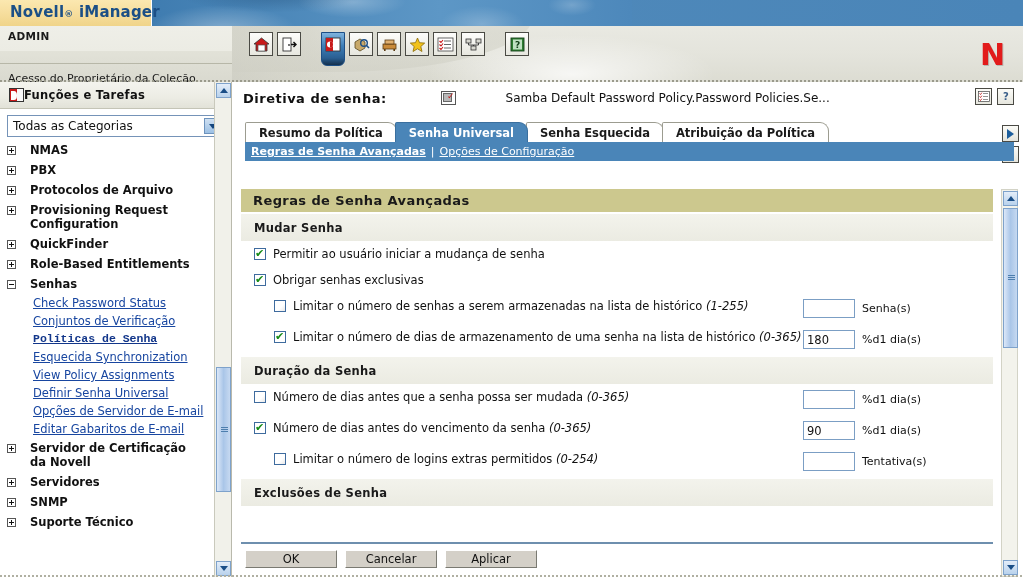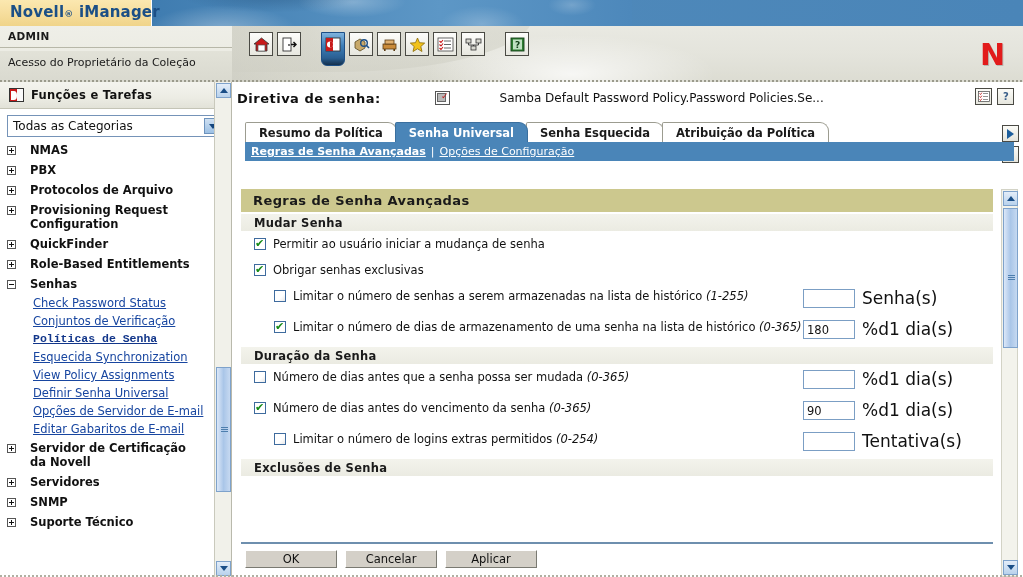--- a/index.html
+++ b/index.html
@@ -58,21 +58,21 @@
     width: 232px; height: 56px;
     background: linear-gradient(to bottom, #efefe8 0%, #ecece4 44%, #e2e2d8 45%, #d9d9cf 100%);
     overflow: hidden;
   }
   .hdr-left:after {
     content: ""; position: absolute; left: 0; right: 0; bottom: 0;
     height: 2px;
     background: repeating-linear-gradient(to right, #9a9a8c 0 2px, transparent 2px 4px);
   }
   .admin-row {
-    height: 20px;
+    height: 36px;
     font-size: 10.5px; font-weight: bold; color: #1a1a1a;
     padding: 4px 0 0 8px; letter-spacing: .3px;
   }
   .admin-sep {
     height: 1px; margin: 1px 0 0 0;
     background: #ffffff;
     border-top: 1px solid #b7b7a8;
   }
   .collection-row {
     font-size: 11px; color: #1a1a1a;
@@ -143,21 +143,21 @@
     position: absolute; left: 0; top: 82px;
     width: 232px; height: 495px;
     background: #ffffff;
     border-right: 1px solid #b9b9ac;
     overflow: hidden;
   }
   .nav-title {
     height: 27px;
     background: linear-gradient(to bottom, #f4f4ee 0%, #ececE4 60%, #e2e2d8 100%);
     border-bottom: 1px solid #c4c4b6;
-    display: flex; align-items: center; gap: 7px;
+    display: flex; align-items: center; 
     padding-left: 9px;
     font-weight: bold; font-size: 11.5px; color: #111;
     letter-spacing: .3px;
   }
   .roles-icon {
     width: 15px; height: 14px;
     border: 1px solid #333;
     background: linear-gradient(to right, #c81a1a 0 55%, #fafafa 55% 100%);
     position: relative; flex: none;
   }
@@ -248,21 +248,21 @@
     position: absolute; left: 233px; top: 82px;
     width: 790px; height: 495px;
     background: #ffffff;
     overflow: hidden;
   }
 
   .content-head {
     position: relative;
     height: 32px;
     display: flex; align-items: center;
-    padding-left: 4px;
+    padding-left: 10px;
     border-bottom: none;
     gap: 44px;
   }
   .content-head .title {
     font-size: 13px; font-weight: bold; color: #111; letter-spacing: .5px;
     white-space: nowrap;
   }
   .obj-icon {
     width: 15px; height: 14px; margin: 0 6px 0 10px;
     border: 1px solid #555; background: #fdfdfd; position: relative; flex: none;
@@ -352,21 +352,21 @@
   }
   .sec-title {
     background: #ccc88e;
     height: 23px;
     display: flex; align-items: center;
     padding-left: 12px;
     font-size: 13px; font-weight: bold; color: #1a1a1a; letter-spacing: .4px;
   }
   .sub-title {
     background: linear-gradient(to bottom, #f3f3ec, #ebebE2);
-    height: 17px;
+    height: 27px;
     display: flex; align-items: center;
     padding-left: 13px;
     font-size: 11.5px; font-weight: bold; color: #1a1a1a; letter-spacing: .3px;
     margin-top: 2px;
   }
   .row {
     display: flex; align-items: flex-start;
     padding: 6px 0 6px 0;
     min-height: 22px;
   }
@@ -393,21 +393,21 @@
     padding-top: 0px;
   }
   .tbox {
     width: 52px; height: 19px;
     border: 1px solid #7b9ec4;
     background: #ffffff;
     font-size: 11.5px; color: #111;
     padding: 1px 3px;
     font-family: "DejaVu Sans", "Liberation Sans", sans-serif;
   }
-  .unit { font-size: 17px; color: #111; line-height: 19px; }
+  .unit { font-size: 11px; color: #111; line-height: 19px; }
 
   .btnbar {
     position: absolute; left: 8px; bottom: 9px;
     width: 752px;
     border-top: 2px solid #6e8fae;
     padding-top: 6px;
     display: flex; gap: 8px; padding-left: 4px;
   }
   .btn {
     width: 92px; height: 18px;

